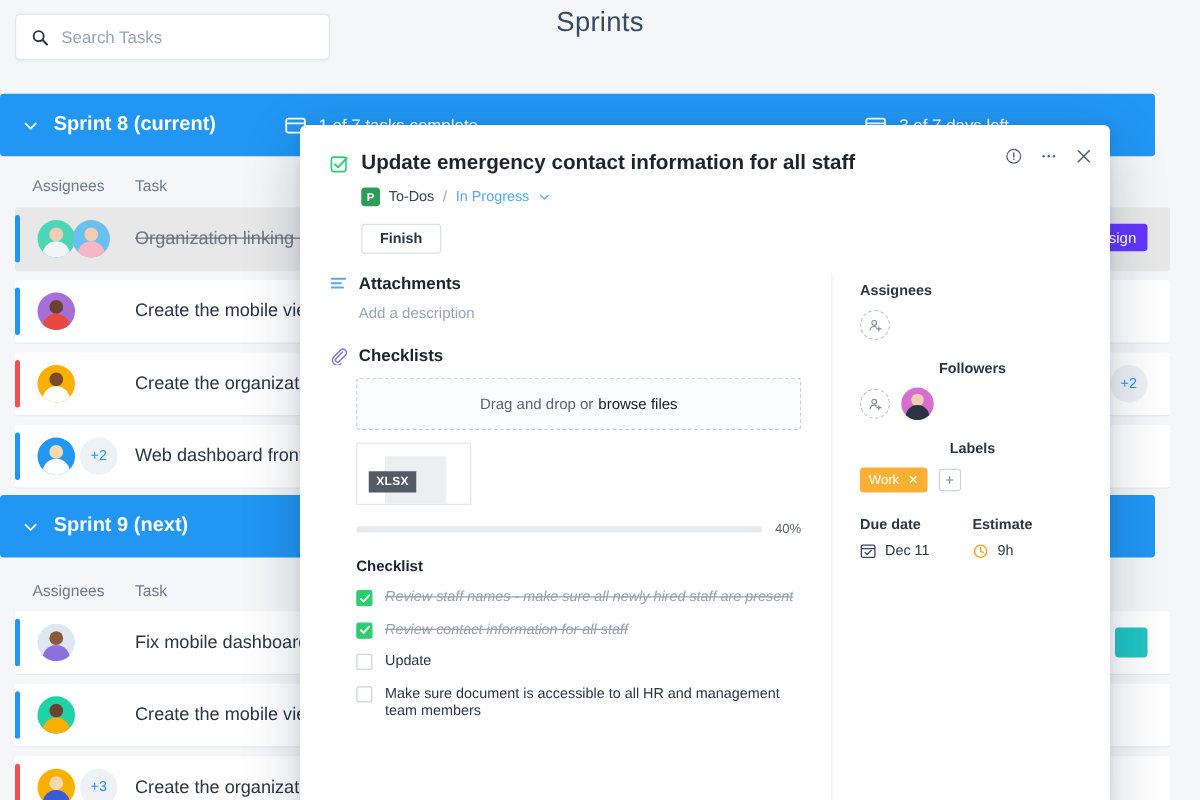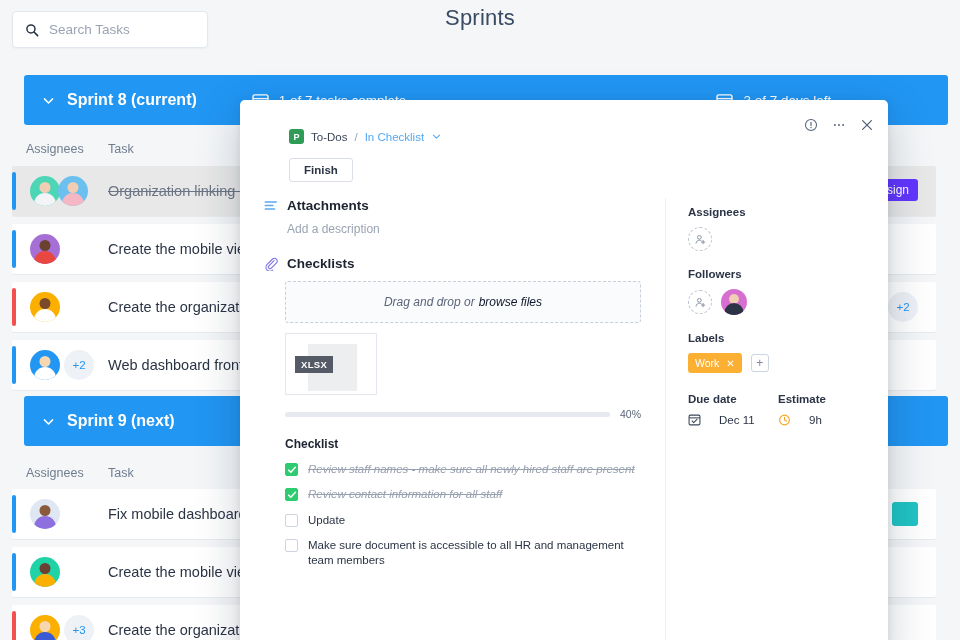--- a/index.html
+++ b/index.html
@@ -7,39 +7,39 @@
     width: 960px; height: 640px;
     font-family: "Liberation Sans", sans-serif;
     background: #f4f6f8;
     overflow: hidden;
   }
   .app { position: relative; width: 960px; height: 640px; background: #f4f6f8; }
 
   
   .topbar { position: absolute; left: 0; top: 0; width: 960px; height: 60px; }
   .search-box {
-    position: absolute; left: 12px; top: 11px; width: 196px; height: 37px;
+    position: absolute; left: 12px; top: 11px; width: 252px; height: 37px;
     background: #fff; border: 1px solid #e3e8ee; border-radius: 4px;
     display: flex; align-items: center; padding: 0 12px;
     box-shadow: 0 1px 2px rgba(16,30,54,.04);
   }
   .search-box .sicon { width: 14px; height: 14px; margin-right: 10px; flex: 0 0 auto; color:#2b3445; }
   .search-box input {
     border: 0; outline: 0; font-size: 13.5px; color: #2b3445; width: 100%;
     font-family: "Liberation Sans", sans-serif; background: transparent;
   }
   .search-box input::placeholder { color: #9aa4b2; }
   .page-title {
     position: absolute; left: 0; top: 5px; width: 960px; text-align: center;
     font-size: 22px; color: #394a63; letter-spacing: .2px;
   }
 
   
   .sprint-head {
-    position: absolute; left: 24px; width: 924px; height: 50px;
+    position: absolute; left: 0; width: 924px; height: 50px;
     background: #2196f3; border-radius: 3px; color: #fff;
     display: flex; align-items: center; padding: 0 18px;
   }
   .sprint-head .chev { margin-right: 12px; display:flex; }
   .sprint-head .sname { font-size: 16px; font-weight: bold; }
   .sprint-meta { display: flex; align-items: center; margin-left: 55px; font-size: 13.5px; }
   .sprint-meta .mi { width: 17px; height: 15px; margin-right: 10px; display:flex; }
   .sprint-meta.days { margin-left: 310px; }
 
   .col-head {
@@ -114,25 +114,25 @@
   .m-left { width: 425px; padding: 0 24px 0 24px; }
   .m-right { width: 223px; border-left: 1px solid #eceff3; padding: 8px 20px 0 22px; }
 
   .sec-title { display: flex; align-items: center; gap: 9px; font-size: 13.5px; font-weight: bold; color: #1d2330; }
   .sec-title .si { width: 14px; height: 14px; flex: 0 0 auto; display:flex; }
   .muted-line { font-size: 12px; color: #9aa4b2; margin: 9px 0 0 23px; }
 
   .dropzone {
     margin: 10px 0 0 21px; height: 42px; border: 1px dashed #c7cfdb; border-radius: 3px;
     background: #fafbfc; display: flex; align-items: center; justify-content: center;
-    font-size: 12px; color: #5a6478; font-style: italic;
+    font-size: 12px; color: #5a6478;
   }
   .dropzone a { color: #0f172a; text-decoration: none; margin-left: 4px; }
   .filecard {
-    margin: 10px 0 0 21px; width: 92px; height: 62px; border: 1px solid #e3e8ee;
+    margin: 10px 0 0 21px; width: 92px; height: 50px; border: 1px solid #e3e8ee;
     background: #fff; position: relative; overflow: hidden;
   }
   .filecard .sheet { position: absolute; left: 22px; top: 10px; width: 49px; height: 47px; background: #eceef0; }
   .filecard .xlsx {
     position: absolute; left: 9px; top: 22px; background: #545b66; color: #fff;
     font-size: 9.5px; font-weight: bold; padding: 3px 6px; letter-spacing: .3px;
   }
 
   .chk-head { display: flex; align-items: center; justify-content: space-between; margin-top: 18px; }
   .chk-head .add { font-size: 11.5px; color: #2d8ce8; cursor: pointer; }
@@ -146,33 +146,33 @@
   .cbox.on { background: #2ecc71; border-color: #2ecc71; display: flex; align-items: center; justify-content: center; }
   .chk-item .ctext { font-size: 11.5px; color: #2b3445; line-height: 1.25; }
   .chk-item.done .ctext { color: #97a0ae; font-style: italic; text-decoration: line-through; }
 
   .side-label { font-size: 11.5px; font-weight: bold; color: #2b3445; }
   .side-row { display: flex; align-items: center; gap: 9px; margin-top: 9px; }
   .add-person {
     width: 24px; height: 24px; border-radius: 50%; border: 1px dashed #bcc5d2;
     display: flex; align-items: center; justify-content: center; color: #7b8798;
   }
-  .side-block { margin-top: 17px; }
+  .side-block { margin-top: 17px; text-align: center; }
   .label-chip {
     background: #fbb034; color: #fff; font-size: 10.5px; border-radius: 3px;
     padding: 4px 7px; display: inline-flex; align-items: center; gap: 7px;
   }
   .label-chip .x { font-size: 10px; cursor: pointer; }
   .label-add {
     width: 18px; height: 18px; border: 1px solid #ccd4df; border-radius: 3px; color: #7b8798;
     display: inline-flex; align-items: center; justify-content: center; font-size: 12px;
   }
   .two-col { display: flex; margin-top: 20px; }
   .two-col .cell { width: 96px; }
-  .cell .v { display: flex; align-items: center; gap: 18px; margin-top: 8px; font-size: 11.5px; color: #2b3445; }
+  .cell .v { display: flex; align-items: center; gap: 7px; margin-top: 8px; font-size: 11.5px; color: #2b3445; }
   .cell .v .ci { width: 13px; height: 13px; display:flex; flex:0 0 auto; }
 </style>
 </head>
 <body>
 
 <div class="app">
 
   <div class="topbar">
     <div class="search-box">
       <span class="sicon">
@@ -338,25 +338,34 @@
       </span>
       <span class="ic">
         <svg viewBox="0 0 16 16" width="14" height="14">
             <line x1="3" y1="3" x2="13" y2="13" stroke="#55617a" stroke-width="1.5" stroke-linecap="round"></line>
             <line x1="13" y1="3" x2="3" y2="13" stroke="#55617a" stroke-width="1.5" stroke-linecap="round"></line>
           </svg>
       </span>
     </div>
 
     <div class="m-head">
+      <div class="m-title">
+        <span class="tick">
+          <svg viewBox="0 0 16 16" width="15" height="15">
+              <rect x="1.2" y="1.8" width="12.4" height="12.4" rx="2" fill="none" stroke="#2ecc71" stroke-width="1.4"></rect>
+              <polyline points="4.3,8.1 6.9,10.6 14.3,2.6" fill="none" stroke="#2ecc71" stroke-width="1.6" stroke-linecap="round" stroke-linejoin="round"></polyline>
+            </svg>
+        </span>
+        <h1>Update emergency contact information for all staff</h1>
+      </div>
       <div class="m-bread">
         <span class="pbadge">P</span>
         <span>To-Dos</span>
         <span class="sep">/</span>
-        <span class="status">In Checklist</span>
+        <span class="status">In Progress</span>
         <span class="chev2">
           <svg viewBox="0 0 16 16" width="11" height="11">
               <polyline points="3.5,6 8,10.5 12.5,6" fill="none" stroke="#53a9f5" stroke-width="1.6" stroke-linecap="round" stroke-linejoin="round"></polyline>
             </svg>
         </span>
       </div>
       <button class="finish-btn">Finish</button>
     </div>
 
     <div class="m-body">

